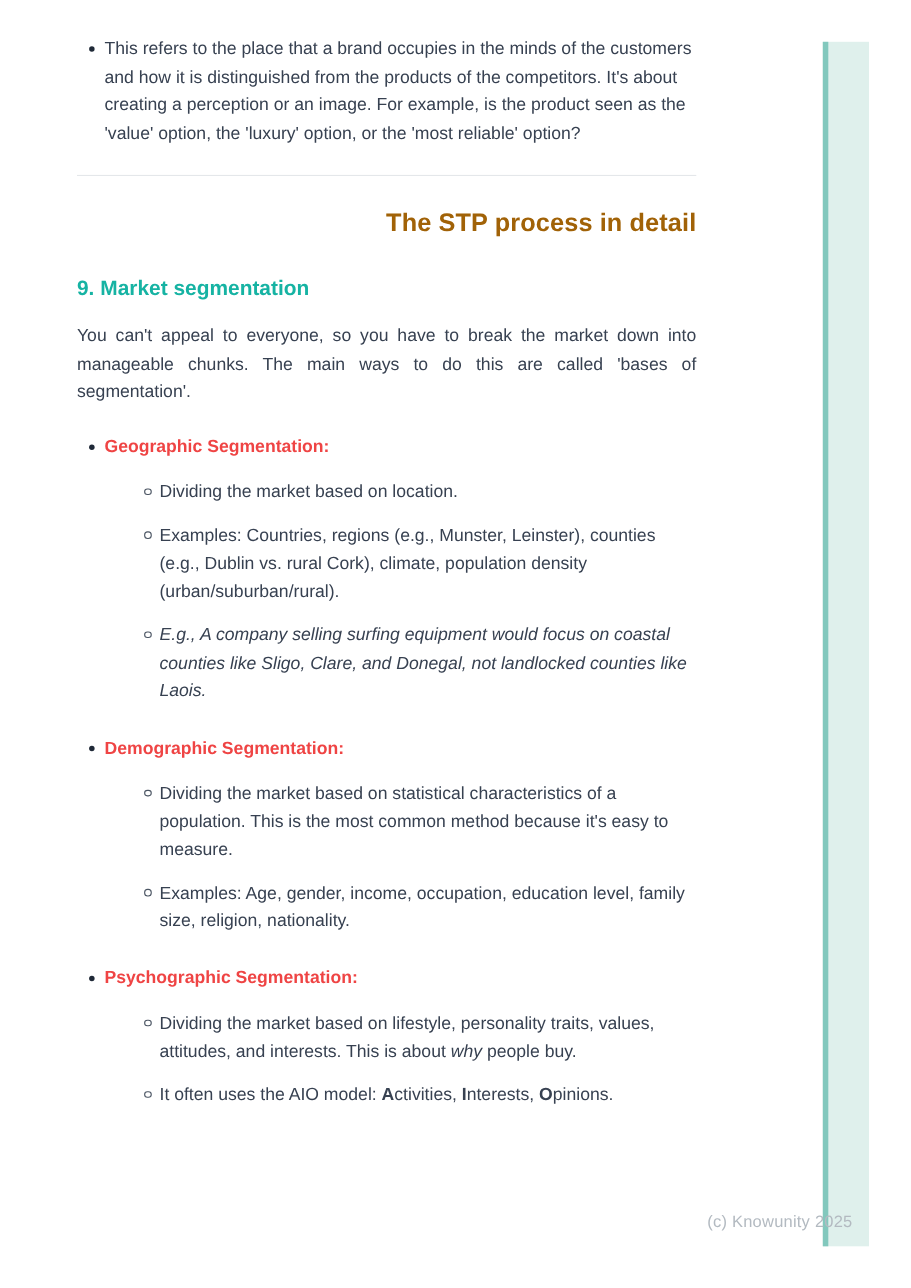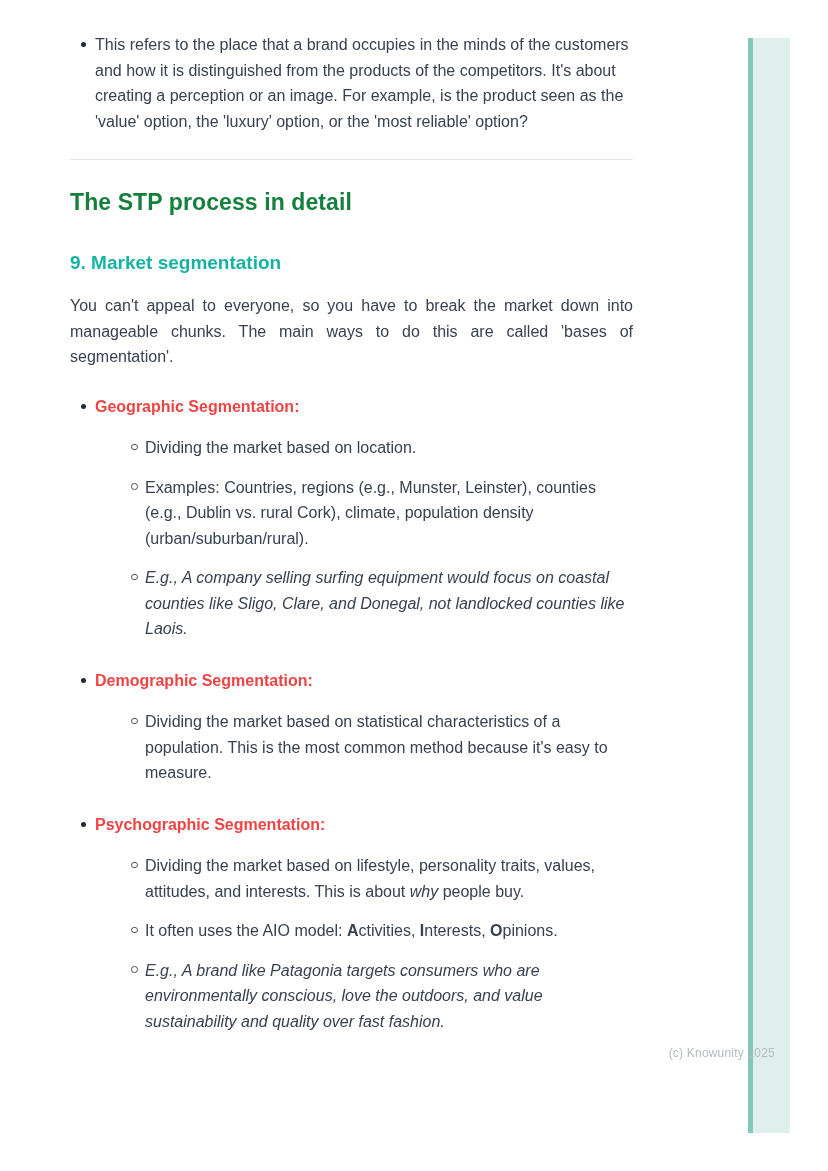--- a/index.html
+++ b/index.html
@@ -21,23 +21,23 @@
     left: 748px;
     top: 38px;
     width: 37px;
     height: 1095px;
     background: #dff0ec;
     border-left: 5px solid #82c8bd;
     z-index: 1;
   }
   .watermark {
     position: absolute;
-    top: 1046px;
+    top: 1102px;
     right: 53px;
-    font-size: 12px;
+    font-size: 15px;
     letter-spacing: 0.2px;
     color: #b3bac1;
     z-index: 2;
     white-space: nowrap;
   }
   .content {
     position: absolute;
     left: 70px;
     top: 0;
     width: 563px;
@@ -68,22 +68,23 @@
   .divider {
     border: none;
     border-top: 1px solid #e4e7ea;
     margin: 25px 0 0 0;
   }
   h2.section-title {
     margin: 27px 0 0 0;
     font-size: 23px;
     line-height: 30px;
     font-weight: 700;
-    color: #15803d;
+    color: #a16207;
     letter-spacing: 0.1px;
+    text-align: right;
   }
   h3.subsection-title {
     margin: 33px 0 0 0;
     font-size: 19px;
     line-height: 25px;
     font-weight: 700;
     color: #16b3a3;
   }
   p.intro {
     margin: 18px 0 0 0;
@@ -166,34 +167,34 @@
           </li>
         </ul>
       </li>
 
       <li class="main-li seg-group">
         <span class="seg-label">Demographic Segmentation:</span>
         <ul class="sub-list">
           <li class="sub-li">
             <span>Dividing the market based on statistical characteristics of a population. This is the most common method because it's easy to measure.</span>
           </li>
+          <li class="sub-li">
+            <span>Examples: Age, gender, income, occupation, education level, family size, religion, nationality.</span>
+          </li>
         </ul>
       </li>
 
       <li class="main-li seg-group">
         <span class="seg-label">Psychographic Segmentation:</span>
         <ul class="sub-list">
           <li class="sub-li">
             <span>Dividing the market based on lifestyle, personality traits, values, attitudes, and interests. This is about </span><span class="italic">why</span><span> people buy.</span>
           </li>
           <li class="sub-li">
             <span>It often uses the AIO model: </span><span class="bold-inline">A</span><span>ctivities, </span><span class="bold-inline">I</span><span>nterests, </span><span class="bold-inline">O</span><span>pinions.</span>
           </li>
-          <li class="sub-li">
-            <span class="italic">E.g., A brand like Patagonia targets consumers who are environmentally conscious, love the outdoors, and value sustainability and quality over fast fashion.</span>
-          </li>
         </ul>
       </li>
 
     </ul>
 
   </div>
 </div>
 
 </body></html>

